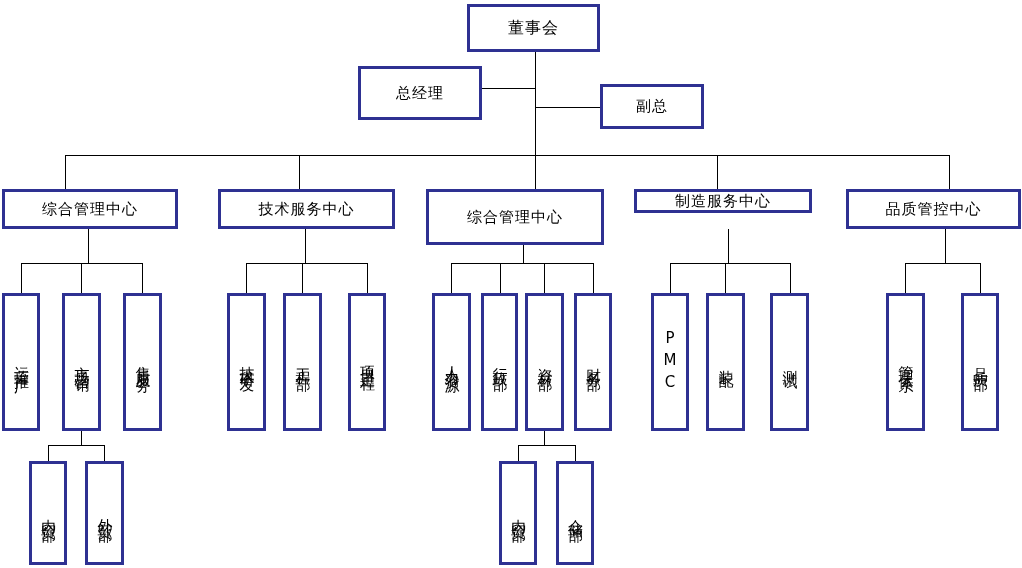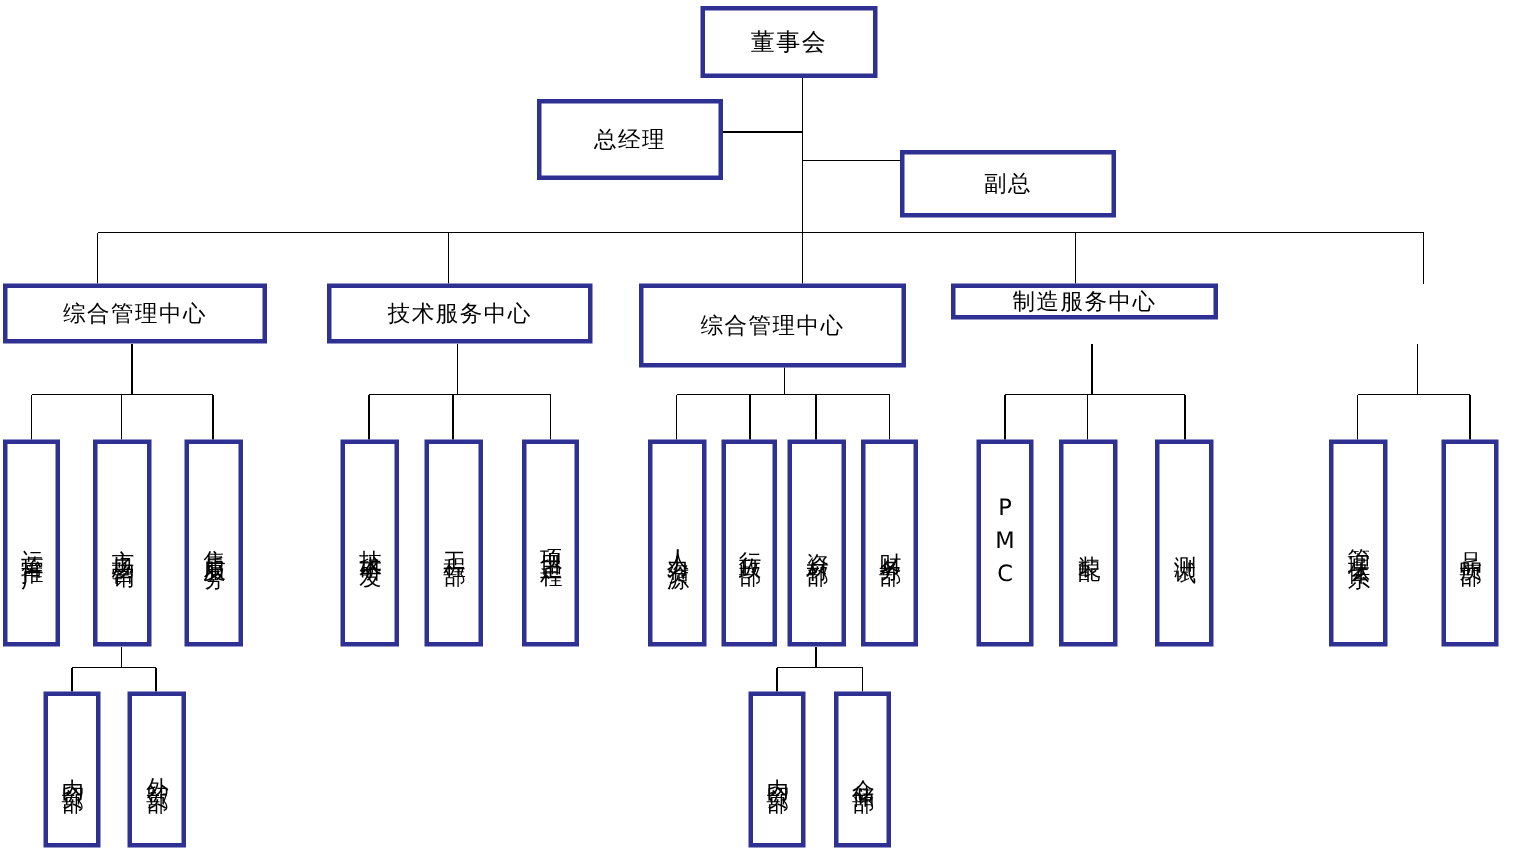--- a/index.html
+++ b/index.html
@@ -30,28 +30,29 @@
     <path d="M65 155 H949 M65 155 V189 M299 155 V189 M717 155 V189 M949 155 V189"></path>
     <path d="M88 229 V263 M21 263 H142 M21 263 V293 M81 263 V293 M142 263 V293"></path>
     <path d="M305 229 V263 M246 263 H367 M246 263 V293 M302 263 V293 M367 263 V293"></path>
     <path d="M523 229 V263 M451 263 H593 M451 263 V293 M500 263 V293 M544 263 V293 M593 263 V293"></path>
     <path d="M728 229 V263 M670 263 H790 M670 263 V293 M725 263 V293 M790 263 V293"></path>
     <path d="M945 229 V263 M905 263 H980 M905 263 V293 M980 263 V293"></path>
     <path d="M81 431 V445 M48 445 H104 M48 445 V461 M104 445 V461"></path>
     <path d="M544 431 V445 M518 445 H575 M518 445 V461 M575 445 V461"></path>
   </svg>
 
-  <div class="box" style="left:467px;top:4px;width:118px;height:48px;font-size:16px;text-align:center;">董事会</div>
+  <div class="box" style="left:467px;top:4px;width:133px;height:48px;font-size:16px;text-align:center;">董事会</div>
   <div class="box" style="left:358px;top:66px;width:124px;height:54px;">总经理</div>
-  <div class="box" style="left:600px;top:100px;width:144px;height:45px;">副总</div>
+  <div class="box" style="left:600px;top:84px;width:104px;height:45px;">副总</div>
 
   <div class="box" style="left:2px;top:189px;width:176px;height:40px;">综合管理中心</div>
   <div class="box" style="left:218px;top:189px;width:177px;height:40px;">技术服务中心</div>
   <div class="box" style="left:426px;top:189px;width:178px;height:56px;">综合管理中心</div>
   <div class="box" style="left:634px;top:189px;width:178px;height:24px;">制造服务中心</div>
+  <div class="box" style="left:846px;top:189px;width:175px;height:40px;">品质管控中心</div>
 
   <div class="vbox lvl3" style="left:2px;width:38px;">运营推广</div>
   <div class="vbox lvl3" style="left:62px;width:39px;">市场营销</div>
   <div class="vbox lvl3" style="left:123px;width:39px;">售后服务</div>
 
   <div class="vbox lvl3" style="left:227px;width:39px;">技术研发</div>
   <div class="vbox lvl3" style="left:283px;width:39px;">工程部</div>
   <div class="vbox lvl3" style="left:348px;width:38px;">项目工程</div>
 
   <div class="vbox lvl3" style="left:432px;width:39px;">人力资源</div>

